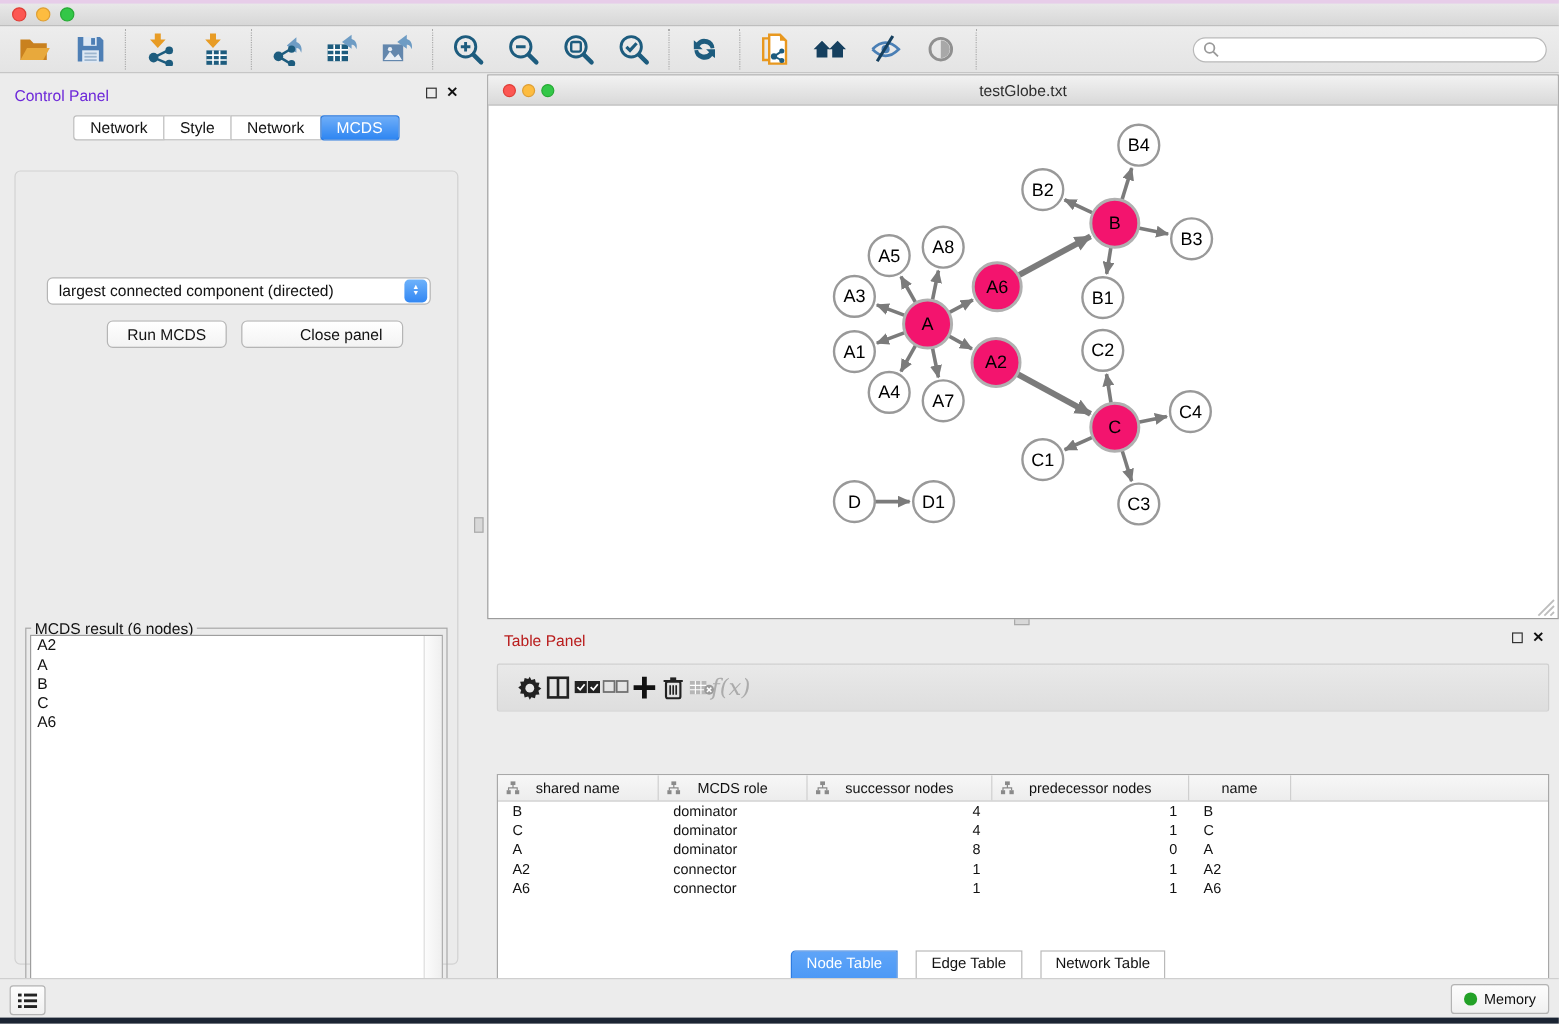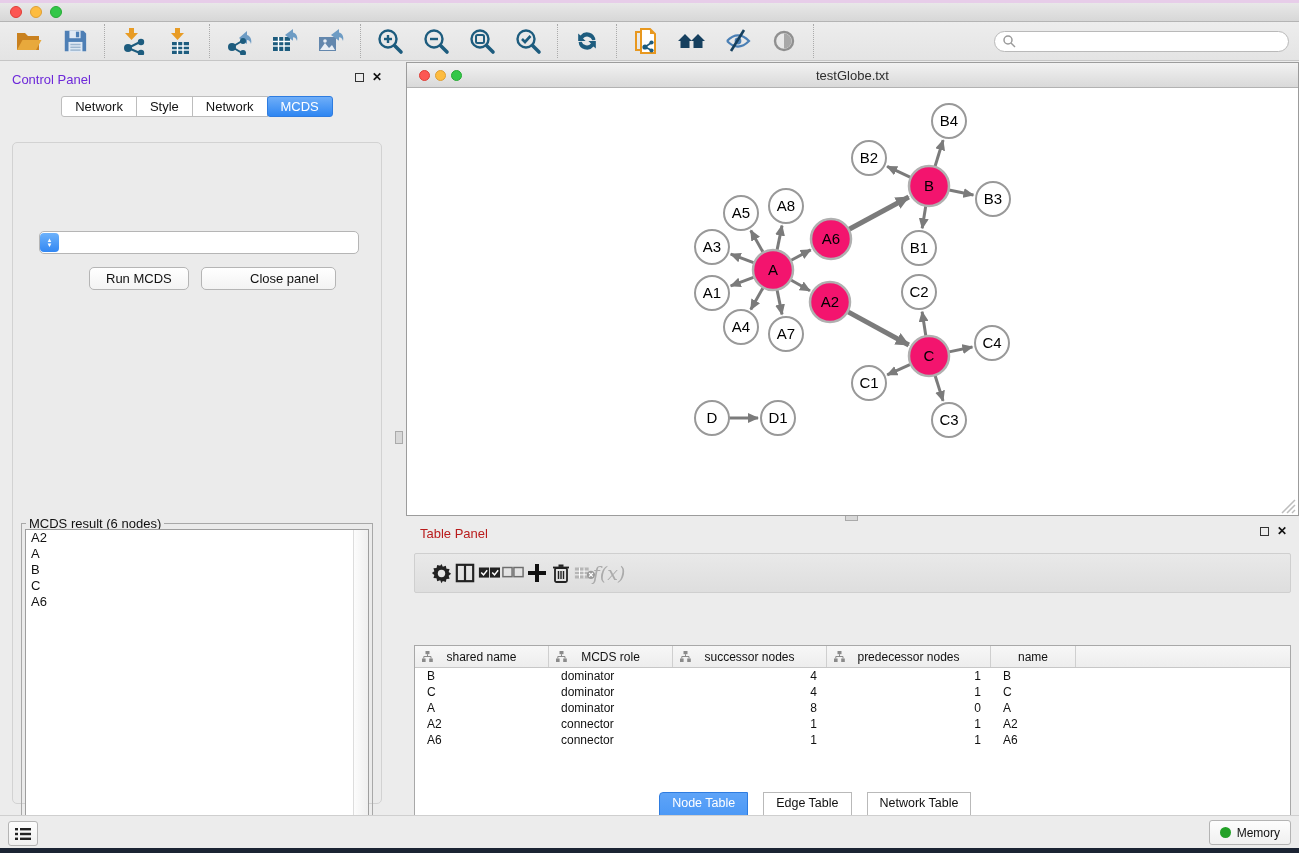--- a/index.html
+++ b/index.html
@@ -308,20 +308,21 @@
     <span class="close-glyph">✕</span>
   </div>
   <div id="cp-tabs">
       <div class="cp-tab">Network</div>
       <div class="cp-tab">Style</div>
       <div class="cp-tab">Network</div>
       <div class="cp-tab active">MCDS</div>
     </div>
   <div id="cp-inner">
     <div id="criterion">
+      <span class="val">largest connected component (directed)</span>
       <span class="stepper">
           <span>▲</span>
           <span>▼</span>
         </span>
     </div>
     <button class="cp-btn" id="run-btn">Run MCDS</button>
     <button class="cp-btn" id="close-panel-btn">Close panel</button>
     <div id="mcds-fieldset">
       <span id="mcds-legend">MCDS result (6 nodes)</span>
       <div id="result-list">

